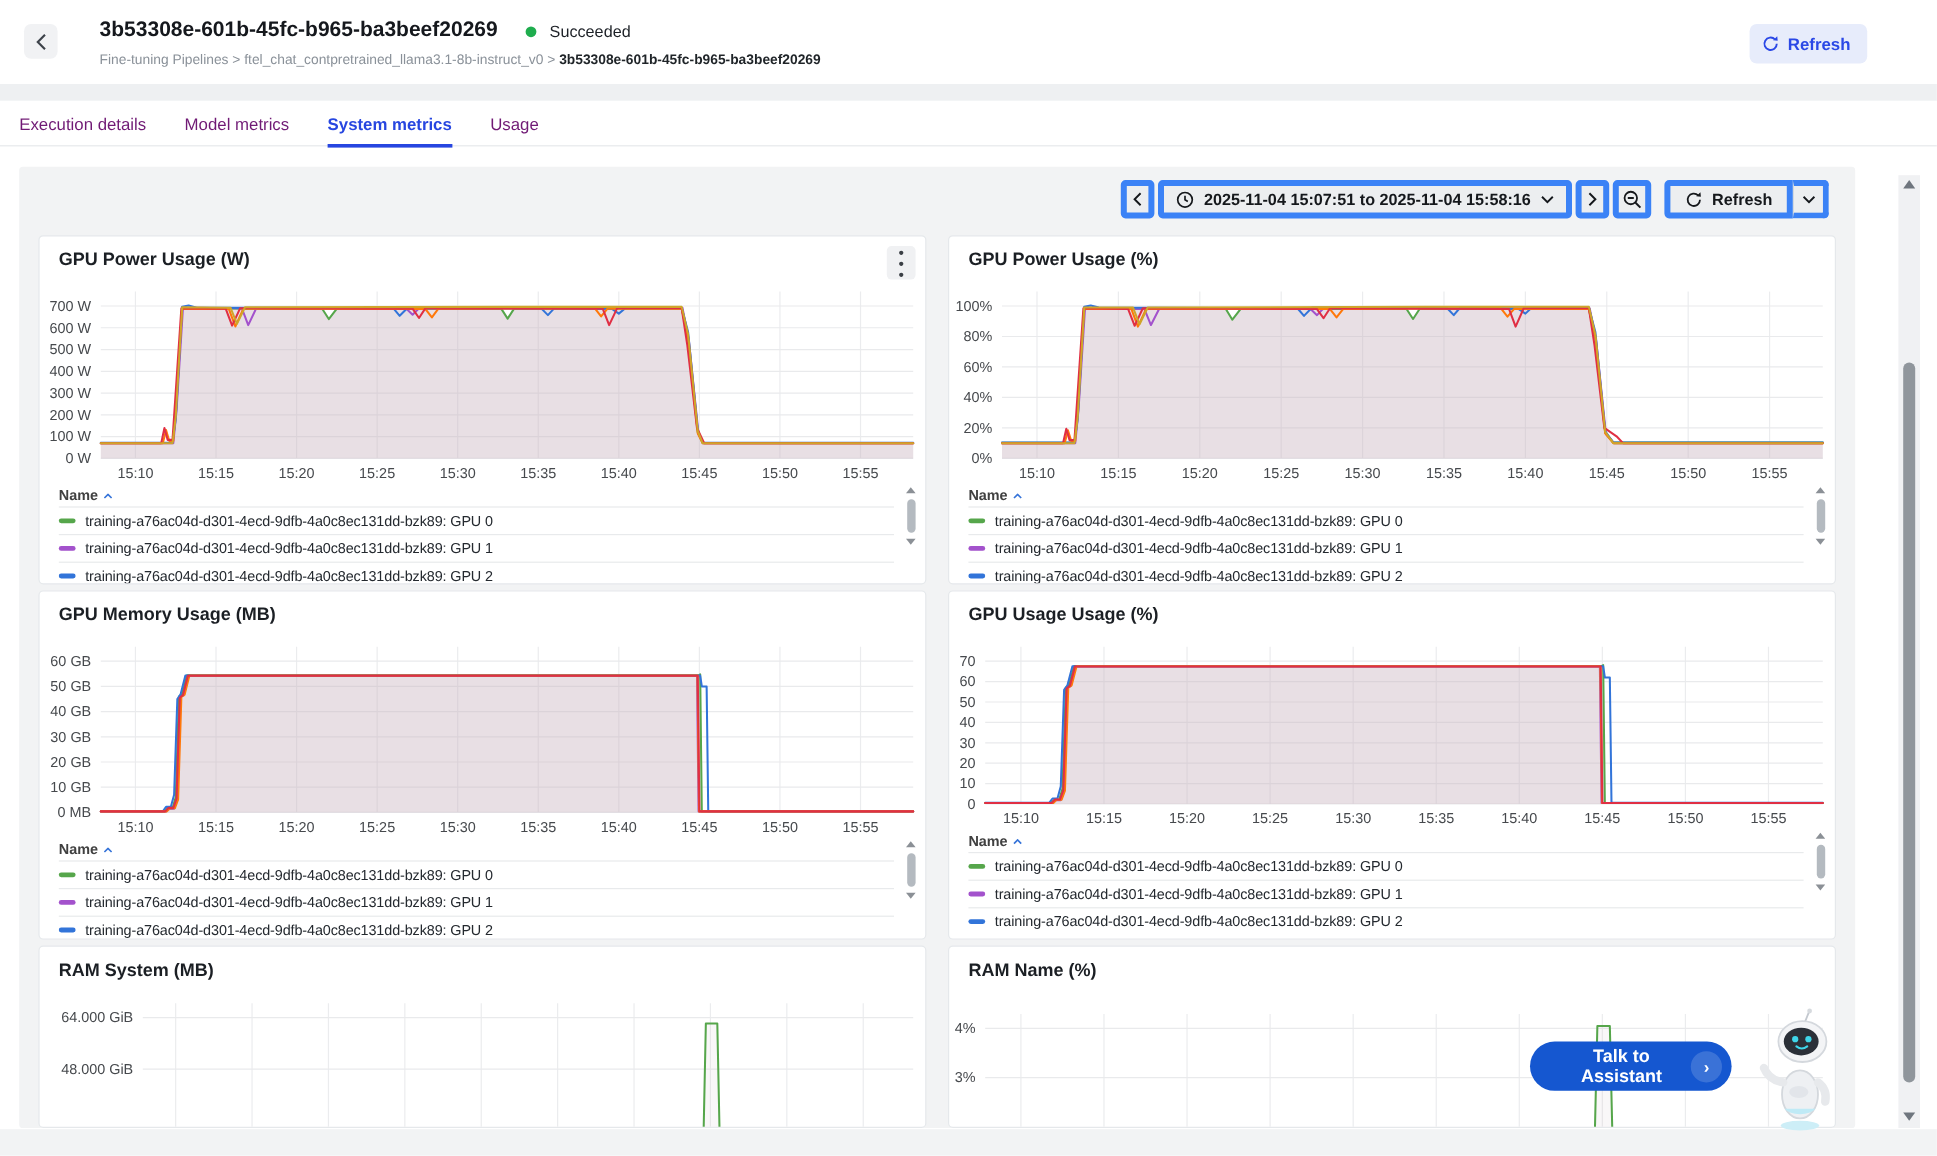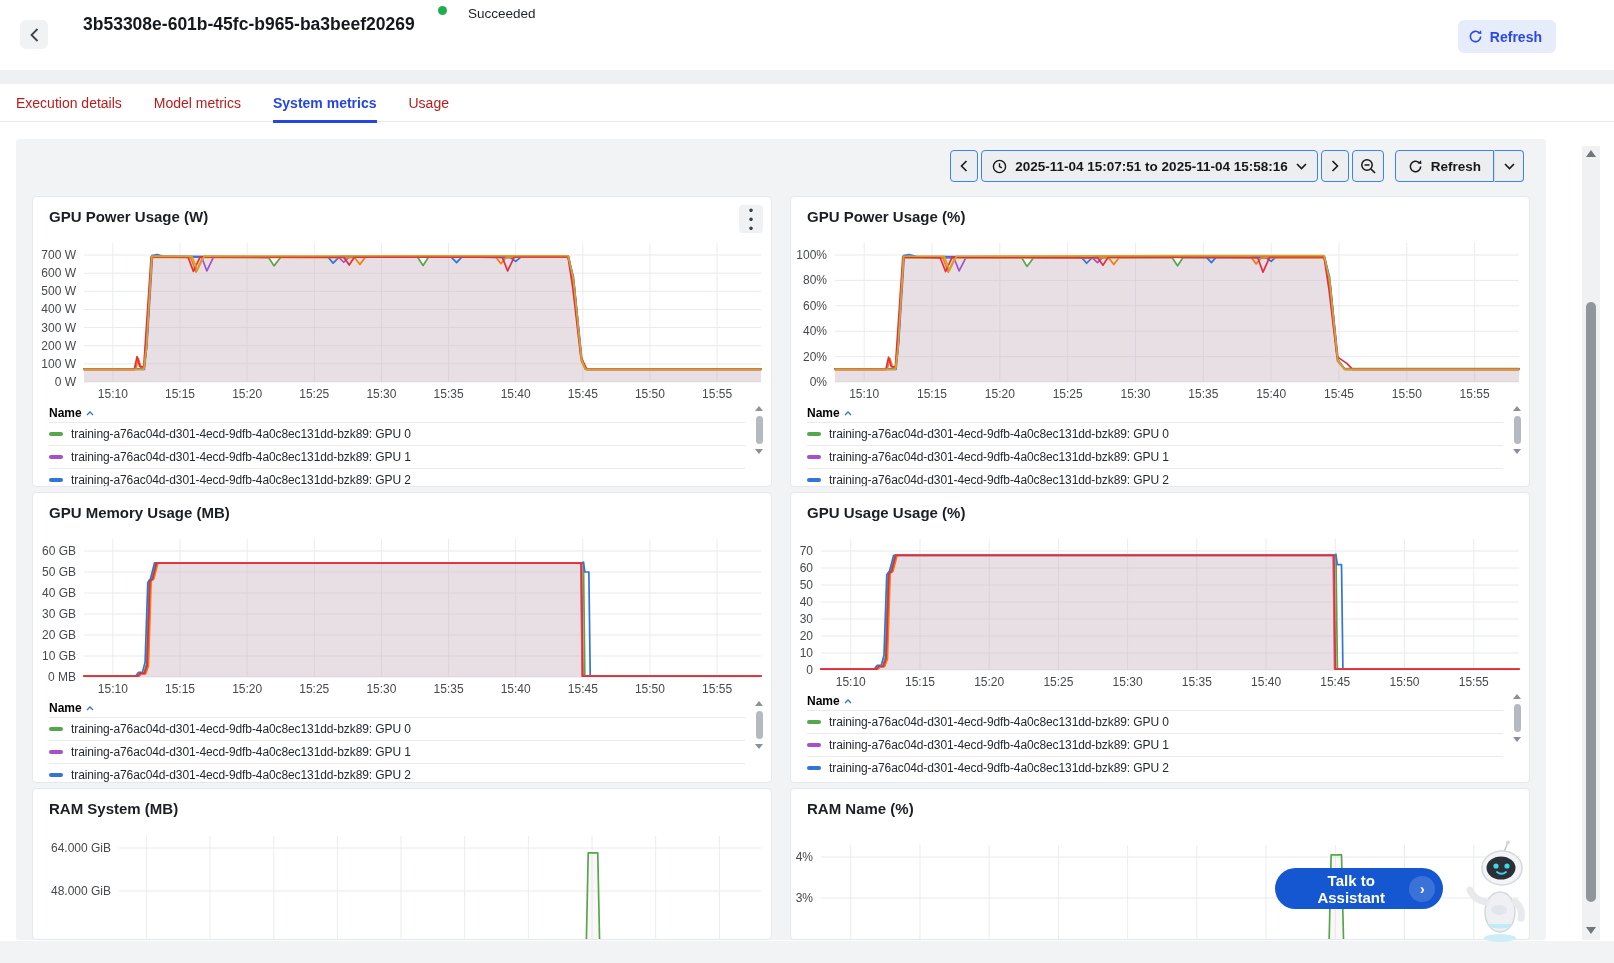--- a/index.html
+++ b/index.html
@@ -5,64 +5,64 @@
   * { margin:0; padding:0; box-sizing:border-box; }
   html,body { width:1614px; height:963px; overflow:hidden; background:#ffffff;
     font-family:"Liberation Sans", sans-serif; color:#1f2328; }
 
   
   #header { position:absolute; left:0; top:0; width:1614px; height:70px; background:#fff; }
   #back-btn { position:absolute; left:20px; top:20px; width:28px; height:29px; background:#f1f2f4;
     border:none; border-radius:6px; color:#3d434a; font-size:15px; cursor:pointer;
     display:flex; align-items:center; justify-content:center; }
   #page-title { position:absolute; left:83px; top:14px; font-size:17.5px; font-weight:700; color:#15181d; }
-  #status { position:absolute; left:438px; top:6px; display:flex; gap:21px; }
+  #status { position:absolute; left:438px; top:19px; display:flex; align-items:center; gap:11px; }
   #status .dot { width:9px; height:9px; border-radius:50%; background:#1fad4e; }
   #status .txt { font-size:13.5px; color:#1d2127; }
   #breadcrumb { position:absolute; left:83px; top:44px; font-size:11.5px; color:#8a9199; }
   #breadcrumb b { color:#1f2428; font-weight:700; }
   #hdr-refresh { position:absolute; right:58px; top:20px; height:33px; padding:0 14px 0 10px;
     background:#e7ecfb; color:#2b48e6; border:none; border-radius:6px; font-size:14px; font-weight:700;
     display:flex; align-items:center; gap:7px; cursor:pointer; }
 
   #gap-band { position:absolute; left:0; top:70px; width:1614px; height:14px; background:#eef0f2; }
 
   
   #tabsbar { position:absolute; left:0; top:84px; width:1614px; height:38px; background:#fff;
     border-bottom:1px solid #e7e9ec; display:flex; align-items:center; padding-left:16px; gap:32px; }
-  .tab { font-size:14px; color:#b91c1c; cursor:pointer; position:relative; height:38px;
+  .tab { font-size:14px; color:#701a75; cursor:pointer; position:relative; height:38px;
     display:flex; align-items:center; }
   .tab.active { color:#2746e0; font-weight:700; }
   .tab.active::after { content:""; position:absolute; left:0; right:0; bottom:-1px; height:3px; background:#2746e0; }
 
   
   #panel { position:absolute; left:16px; top:139px; width:1530px; height:801px; background:#f2f3f4; border-radius:3px; }
   #bottom-strip { position:absolute; left:0; top:941px; width:1614px; height:22px; background:#f2f3f4; }
 
   
   #toolbar { position:absolute; right:22px; top:11px; display:flex; align-items:center; gap:3px; }
-  .tbtn { height:32px; background:#eceef0; border:1px solid #3b82f6; border-radius:4px; color:#15181c;
+  .tbtn { height:32px; background:#eceef0; border:5px solid #3b82f6; border-radius:4px; color:#15181c;
     font-size:13.5px; font-weight:600; display:flex; align-items:center; justify-content:center;
     padding:0 8px; cursor:pointer; font-family:"Liberation Sans", sans-serif; }
   .tbtn svg { flex:0 0 auto; }
   #time-range-btn { gap:8px; padding:0 10px; }
   #tb-refresh-group { display:flex; margin-left:8px; }
   #tb-refresh { border-radius:4px 0 0 4px; gap:8px; padding:0 12px; }
   #tb-refresh-caret { border-radius:0 4px 4px 0; border-left:1px solid #d5d9dd; width:30px; }
 
   
   .card { position:absolute; background:#fff; border:1px solid #e5e8eb; border-radius:4px; overflow:hidden; }
   .card-title { position:absolute; left:16px; top:11px; font-size:15px; font-weight:700; color:#1b1f24; }
   .kebab { position:absolute; right:8px; top:8px; width:24px; height:28px; background:#f0f1f3;
     border:none; border-radius:4px; cursor:pointer; color:#3a3f45; font-size:13px; line-height:9px; }
   .chart-svg { position:absolute; left:0; top:0; }
 
   .legend { position:absolute; left:16px; right:26px; }
   .legend-header { display:flex; align-items:center; gap:4px; font-size:12px; font-weight:700;
-    color:#000000; height:18px; cursor:pointer; }
+    color:#404040; height:18px; cursor:pointer; }
   .legend-row { display:flex; align-items:center; gap:8px; height:23px; border-top:1px solid #e8eaec;
     font-size:12px; color:#24292f; letter-spacing:-0.1px; cursor:pointer; white-space:nowrap; }
   .swatch { width:14px; height:4px; border-radius:2px; flex:0 0 auto; }
   .mini-scroll { position:absolute; width:12px; }
   .mini-scroll .ar { width:0; height:0; border-left:4px solid transparent; border-right:4px solid transparent;
     margin:0 auto; }
   .mini-scroll .up { border-bottom:5px solid #8b9096; }
   .mini-scroll .dn { border-top:5px solid #8b9096; }
   .mini-scroll .thumb { width:7px; height:28px; background:#b4bac0; border-radius:4px; margin:5px auto; }
 
@@ -88,20 +88,21 @@
   <button id="back-btn">
     <svg width="9" height="14" viewBox="0 0 9 14">
         <polyline points="7.5,1 1.5,7 7.5,13" fill="none" stroke="#3d434a" stroke-width="1.8"></polyline>
       </svg>
   </button>
   <div id="page-title">3b53308e-601b-45fc-b965-ba3beef20269</div>
   <div id="status">
     <span class="dot"></span>
     <span class="txt">Succeeded</span>
   </div>
+  <div id="breadcrumb"><span>Fine-tuning Pipelines</span><span> &gt; </span><span>ftel_chat_contpretrained_llama3.1-8b-instruct_v0</span><span> &gt; </span><b>3b53308e-601b-45fc-b965-ba3beef20269</b></div>
   <button id="hdr-refresh">
     <svg width="15" height="15" viewBox="0 0 16 16">
         <path d="M13.5 8a5.5 5.5 0 1 1-1.6-3.9" fill="none" stroke="#2b48e6" stroke-width="1.7"></path>
         <polygon points="13.9,1.2 14.3,5.3 10.2,4.9" fill="#2b48e6"></polygon>
       </svg>
     <span>Refresh</span>
   </button>
 </div>
 <div id="gap-band"></div>
 

